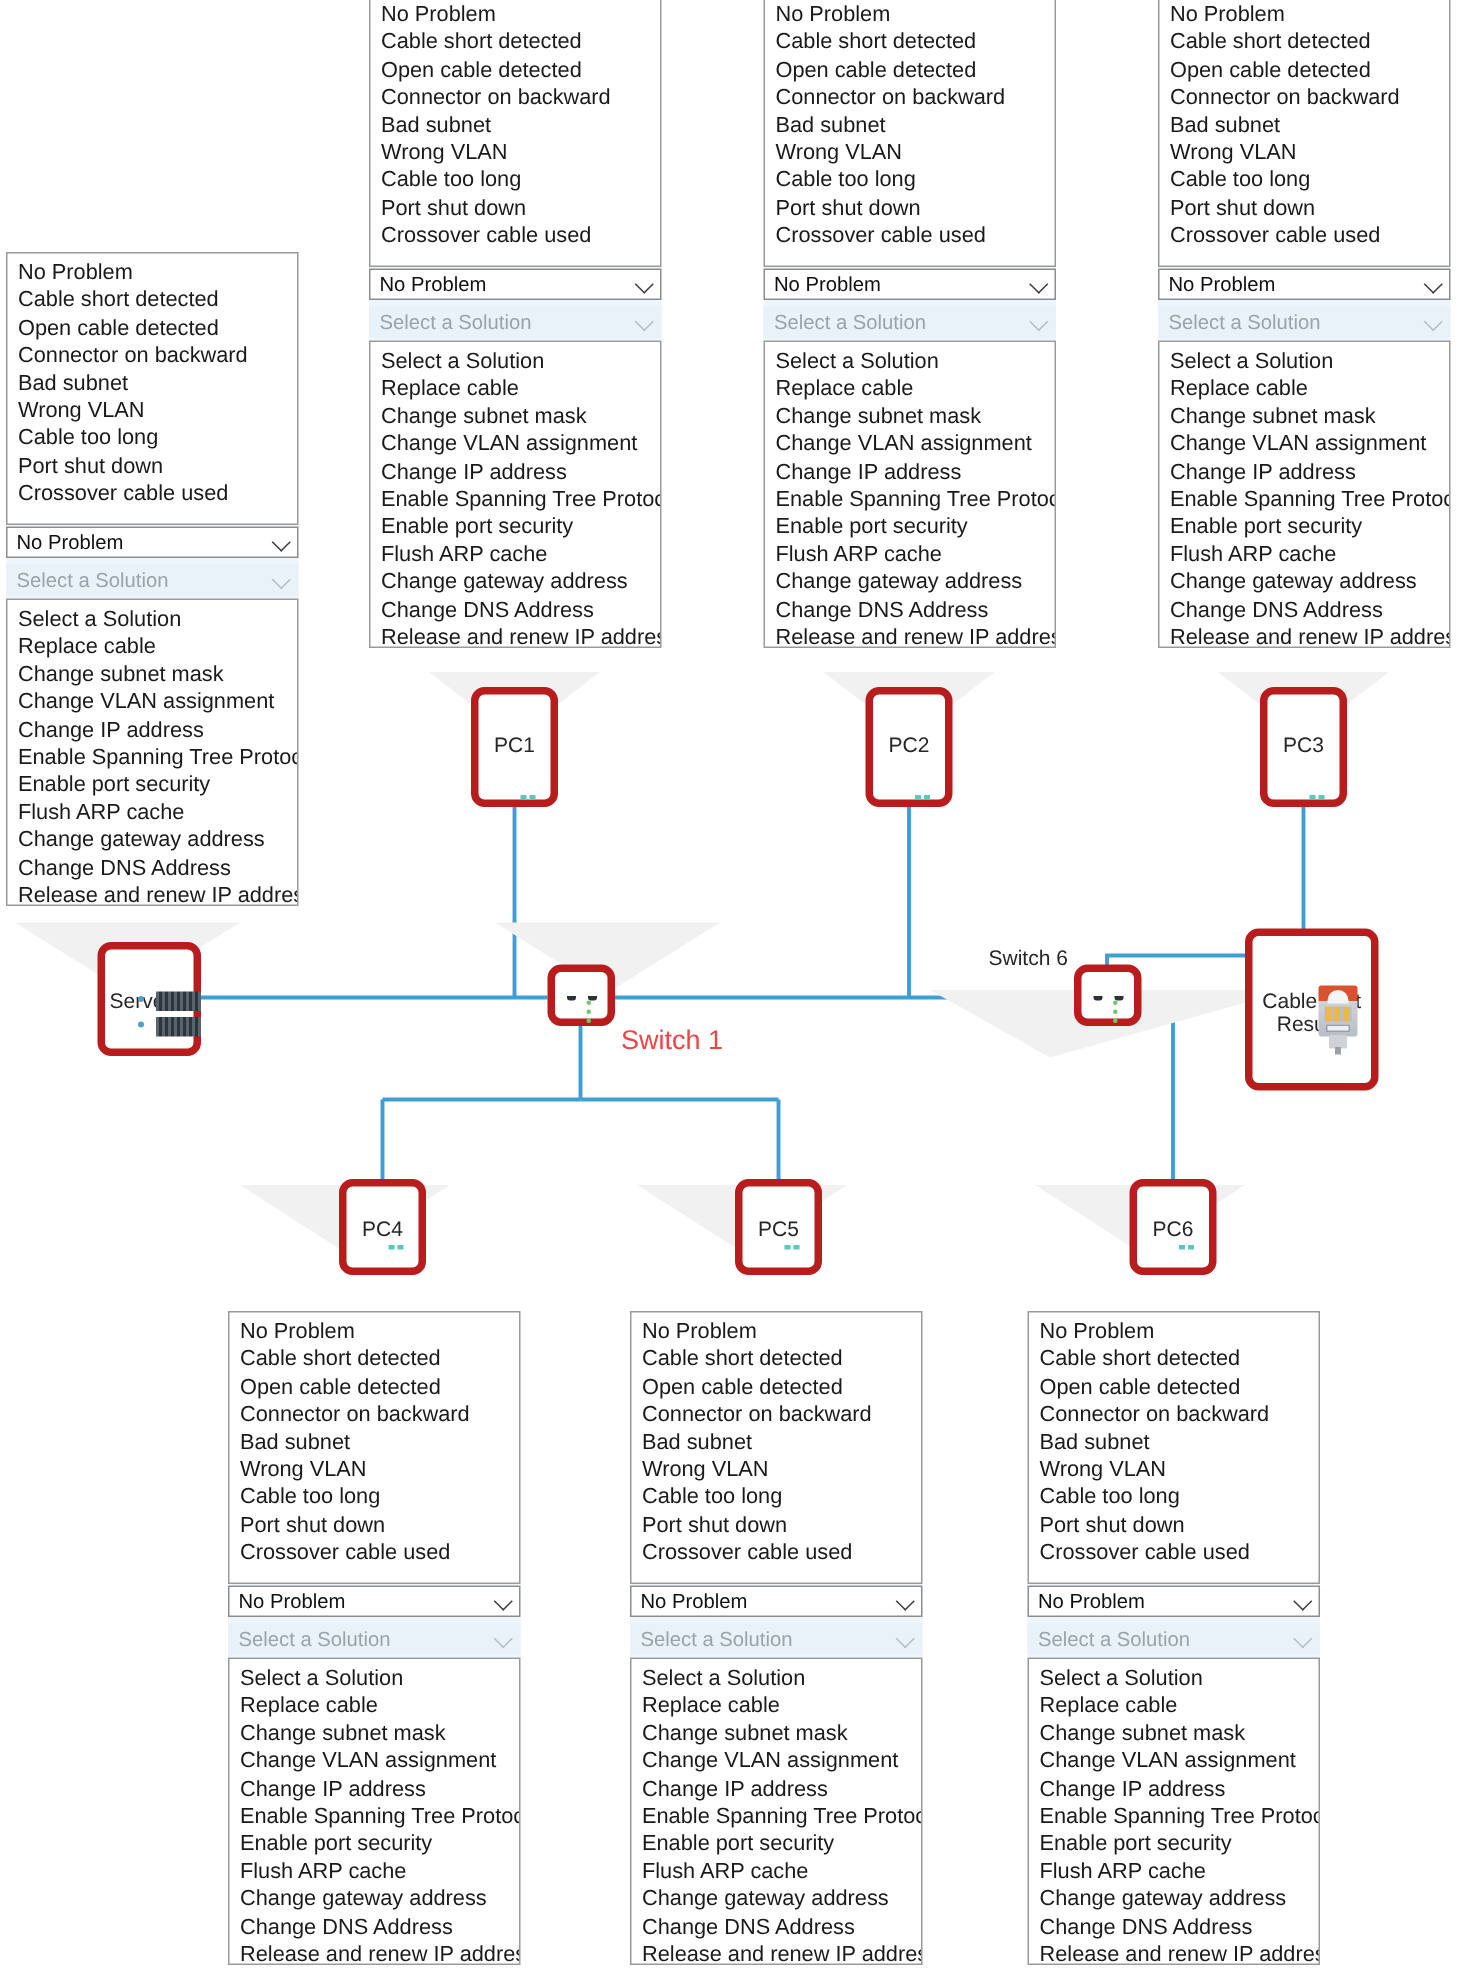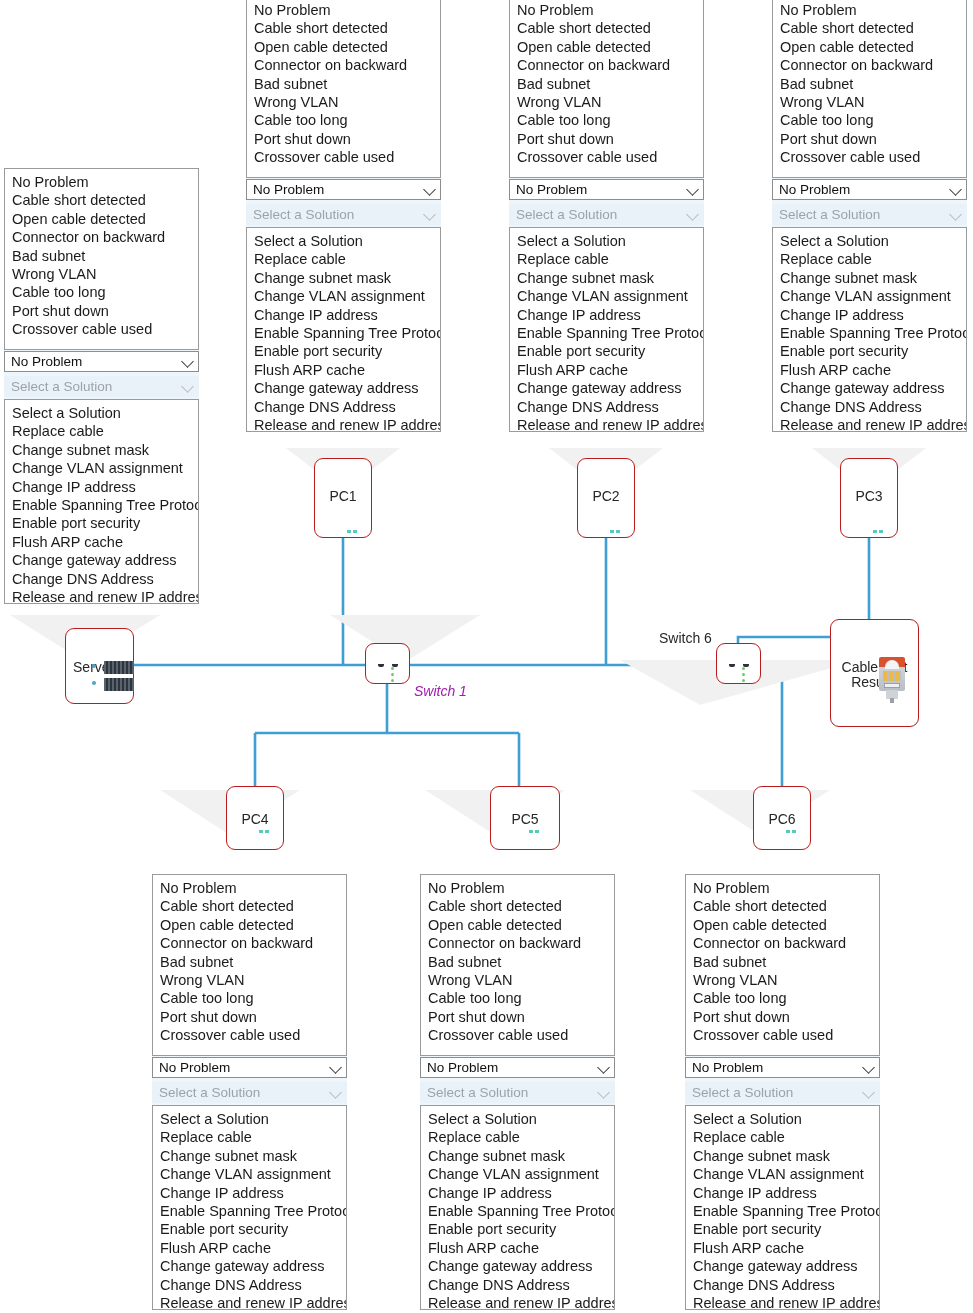--- a/index.html
+++ b/index.html
@@ -14,21 +14,21 @@
   }
   #stage{position:absolute;left:0;top:0;width:973px;height:1313px;overflow:hidden;}
 
   
   #wires{position:absolute;left:0;top:0;width:973px;height:1313px;}
 
   
   .node{
     position:absolute;
     background:#ffffff;
-    border:1px solid #b91c1c;
+    border:5px solid #b91c1c;
     border-radius:9px;
     box-sizing:border-box;
     display:flex;
     flex-direction:column;
     align-items:center;
     justify-content:center;
     z-index:6;
   }
   .node .nlabel{
     font-size:14px;
@@ -234,21 +234,21 @@
       <span class="srv-glyph"><i class="bay"></i><i class="bay2"></i><i class="d1"></i><i class="d2"></i></span>
     </span>
     <span class="nlabel">Server 1</span>
   </div>
 
   <div class="node" style="left:365px;top:643px;width:45px;height:41px;">
     <span class="nicon">
       <span class="sw-glyph"><i class="r1"></i><i class="r2"></i><i class="r3"></i><i class="g1"></i><i class="g2"></i><i class="g3"></i><i class="ft1"></i><i class="ft2"></i></span>
     </span>
   </div>
-  <div style="position:absolute;left:414px;top:683px;font-size:14px;color:#a21caf;z-index:7;white-space:nowrap;font-style:italic;">Switch 1</div>
+  <div style="position:absolute;left:414px;top:683px;font-size:18px;color:#ef4444;z-index:7;white-space:nowrap;">Switch 1</div>
 
   <div class="node" style="left:716px;top:643px;width:45px;height:41px;">
     <span class="nicon">
       <span class="sw-glyph"><i class="r1"></i><i class="r2"></i><i class="r3"></i><i class="g1"></i><i class="g2"></i><i class="g3"></i><i class="ft1"></i><i class="ft2"></i></span>
     </span>
   </div>
   <div style="position:absolute;left:659px;top:630px;font-size:14px;color:#262626;z-index:7;white-space:nowrap;">Switch 6</div>
 
   <div class="node lbl-bottom" style="left:830px;top:619px;width:89px;height:108px;">
     <span class="nicon">
@@ -265,21 +265,21 @@
     <span class="nlabel" style="margin-top:0;">Results</span>
   </div>
 
   <div class="node lbl-bottom" style="left:226px;top:786px;width:58px;height:64px;">
     <span class="nicon">
       <span class="pc-glyph" style="height:36px;"><i class="b1"></i><i class="b2"></i><i class="b3"></i><i class="b4"></i><i class="led1" style="top:21px;"></i><i class="led2" style="top:21px;"></i><i class="grid" style="top:27px;height:7px;"></i></span>
     </span>
     <span class="nlabel">PC4</span>
   </div>
 
-  <div class="node lbl-bottom" style="left:490px;top:786px;width:70px;height:64px;">
+  <div class="node lbl-bottom" style="left:490px;top:786px;width:58px;height:64px;">
     <span class="nicon">
       <span class="pc-glyph" style="height:36px;"><i class="b1"></i><i class="b2"></i><i class="b3"></i><i class="b4"></i><i class="led1" style="top:21px;"></i><i class="led2" style="top:21px;"></i><i class="grid" style="top:27px;height:7px;"></i></span>
     </span>
     <span class="nlabel">PC5</span>
   </div>
 
   <div class="node lbl-bottom" style="left:753px;top:786px;width:58px;height:64px;">
     <span class="nicon">
       <span class="pc-glyph" style="height:36px;"><i class="b1"></i><i class="b2"></i><i class="b3"></i><i class="b4"></i><i class="led1" style="top:21px;"></i><i class="led2" style="top:21px;"></i><i class="grid" style="top:27px;height:7px;"></i></span>
     </span>

